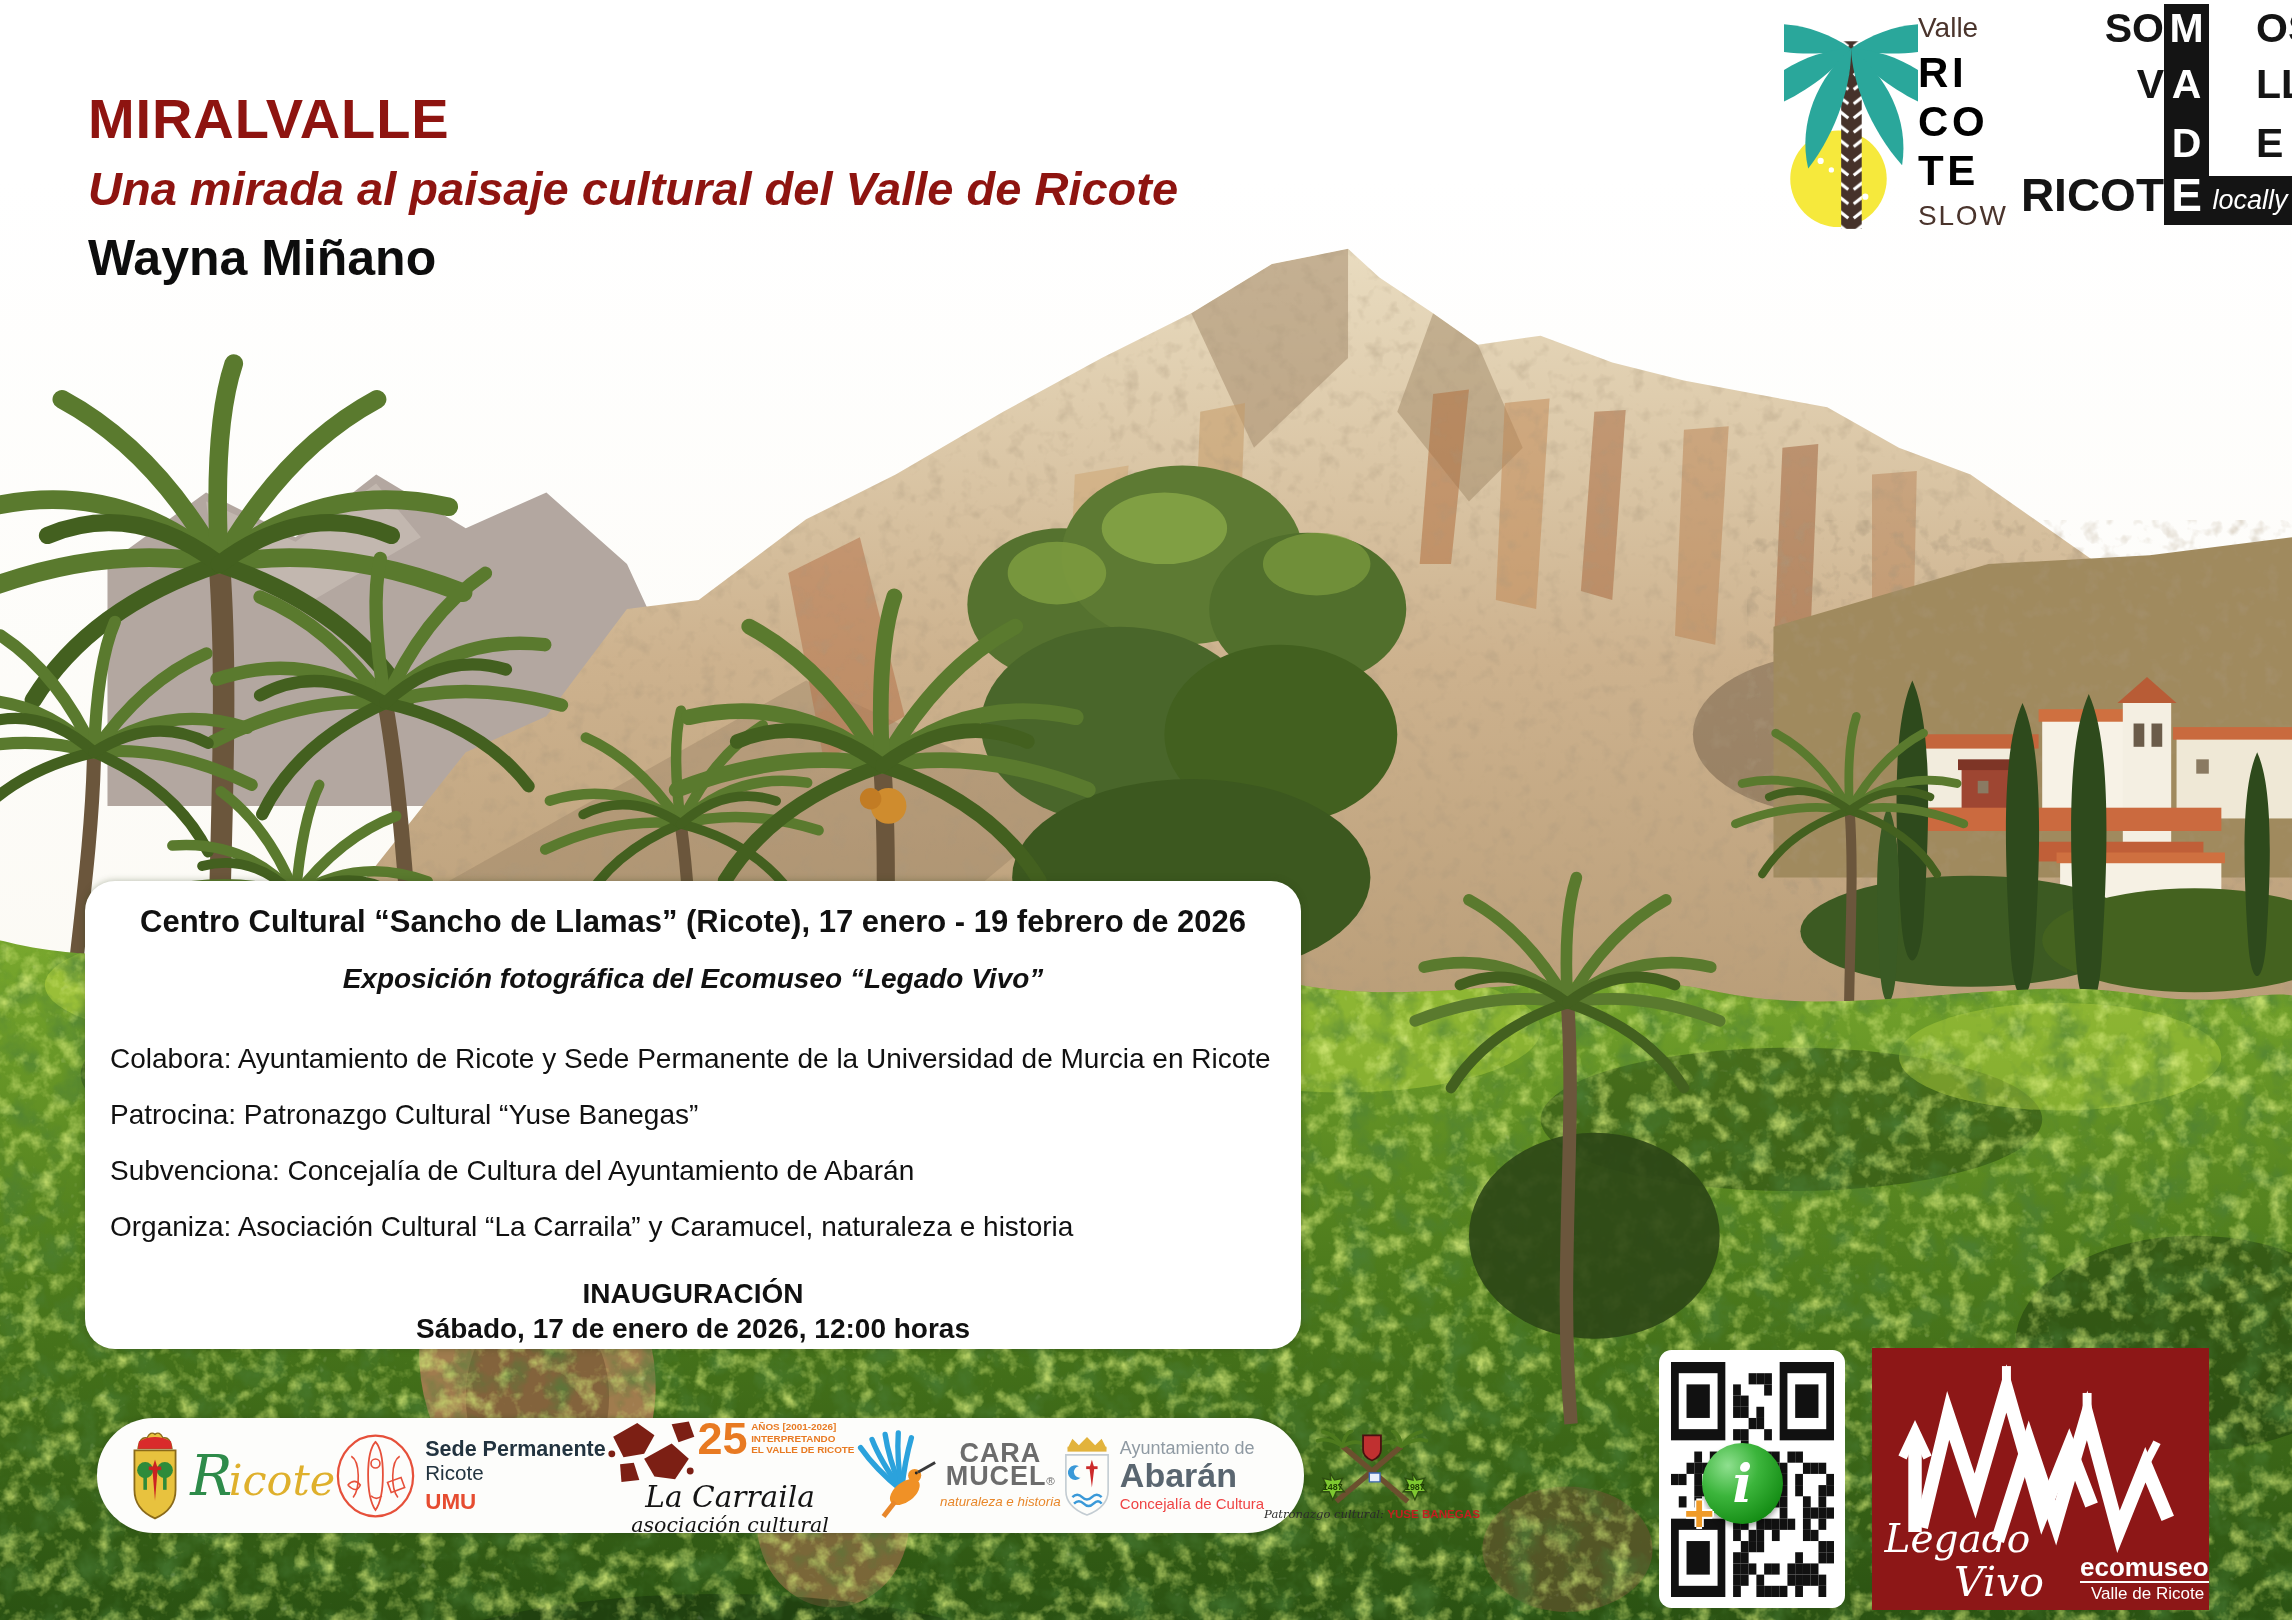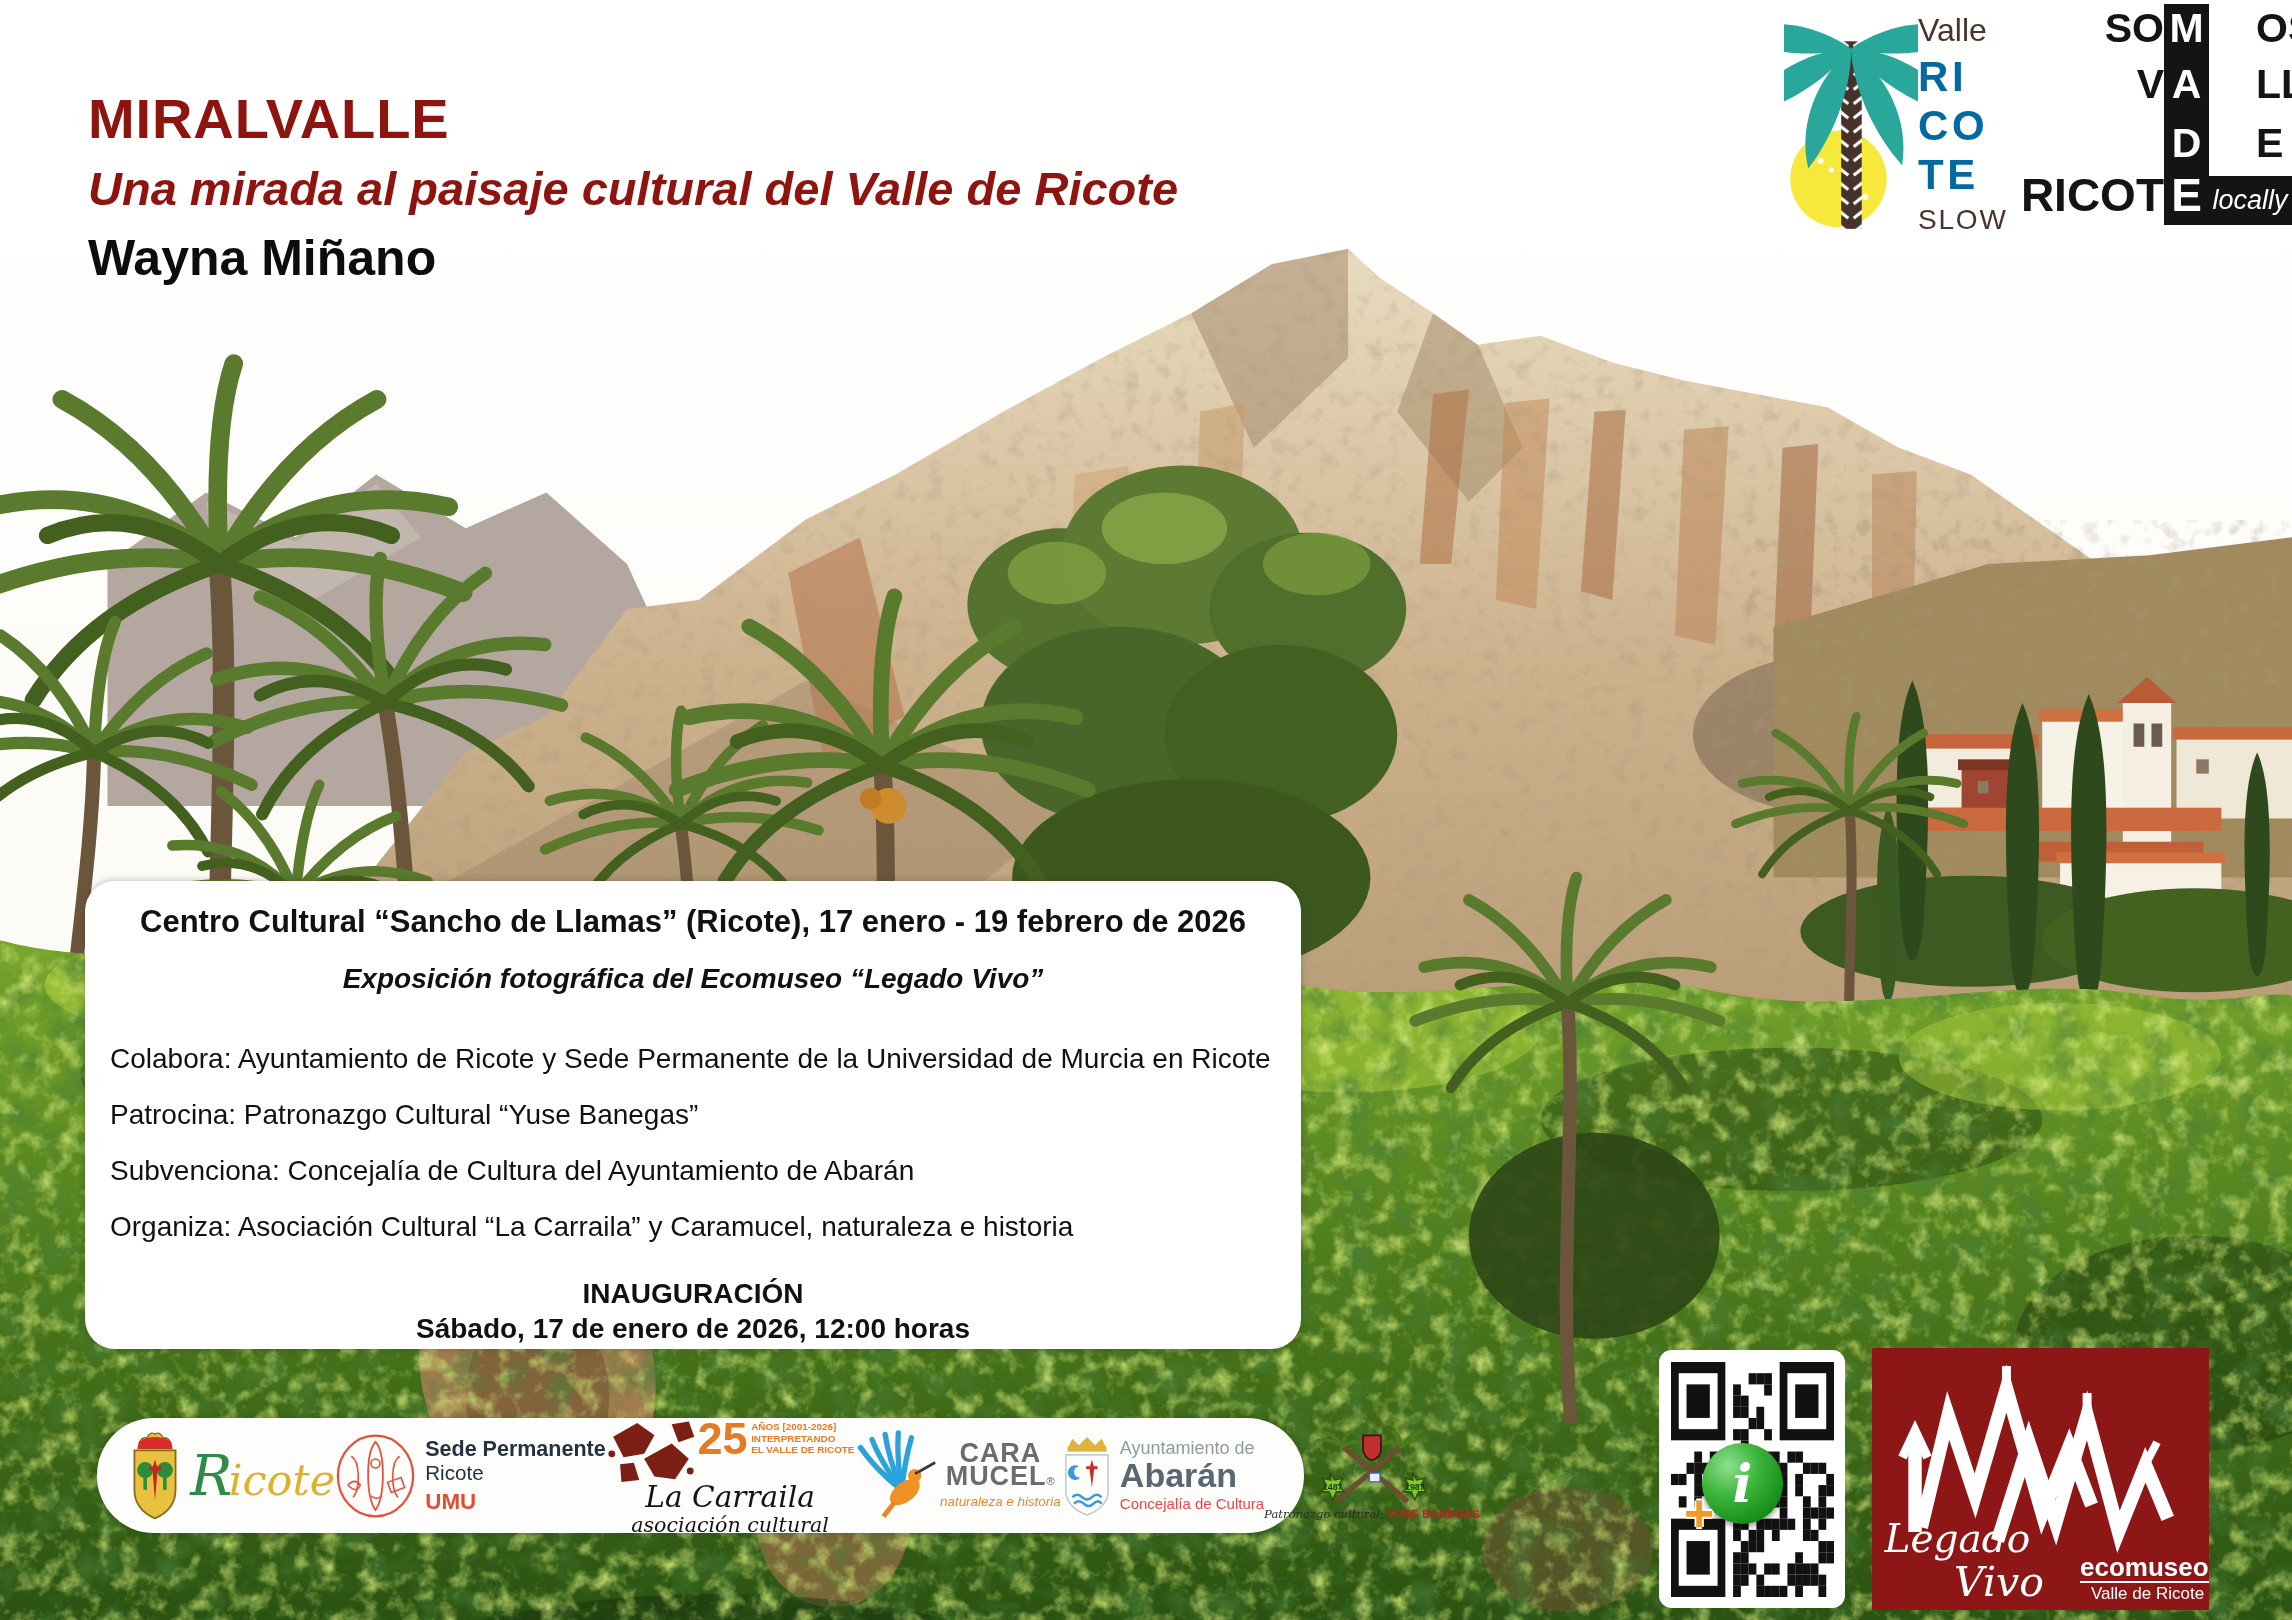--- a/index.html
+++ b/index.html
@@ -9,22 +9,22 @@
 
   
   .hdr{position:absolute;left:88px;z-index:5;}
   .title{top:86px;font-size:56px;font-weight:bold;color:#8e1410;letter-spacing:0.9px;}
   .subtitle{top:161px;font-size:47px;font-weight:bold;font-style:italic;color:#8e1410;}
   .author{top:229px;font-size:50px;font-weight:bold;color:#0d0d0d;text-align:right;}
 
   
   .slow-logo{position:absolute;left:1784px;top:7.2px;z-index:5;}
   .slow-text{position:absolute;left:1918px;top:14.3px;z-index:5;color:#4a342c;line-height:1;}
-  .slow-valle{font-size:32px;}
-  .slow-stack{font-size:42px;font-weight:bold;color:#0369a1;letter-spacing:3.6px;line-height:49px;margin-top:5.4px;}
+  .slow-valle{font-size:28px;}
+  .slow-stack{font-size:42px;font-weight:bold;color:#000000;letter-spacing:3.6px;line-height:49px;margin-top:5.4px;}
   .slow-slow{font-size:28px;letter-spacing:1.8px;margin-top:7.2px;}
 
   
   .somos{position:absolute;left:2018px;top:3.6px;width:275px;height:231px;z-index:5;
          font-weight:bold;color:#141414;}
   .somos .bar{position:absolute;left:146px;top:0;width:45px;height:218px;background:#141414;}
   .somos .locally-box{position:absolute;left:146px;top:172px;width:129px;height:49px;background:#141414;
           display:flex;align-items:center;justify-content:flex-end;padding-right:5.4px;box-sizing:border-box;}
   .somos .locally-box span{color:#fff;font-style:italic;font-weight:normal;font-size:27px;}
   .srow{position:absolute;left:0;width:100%;height:47px;font-size:41px;line-height:47px;}

